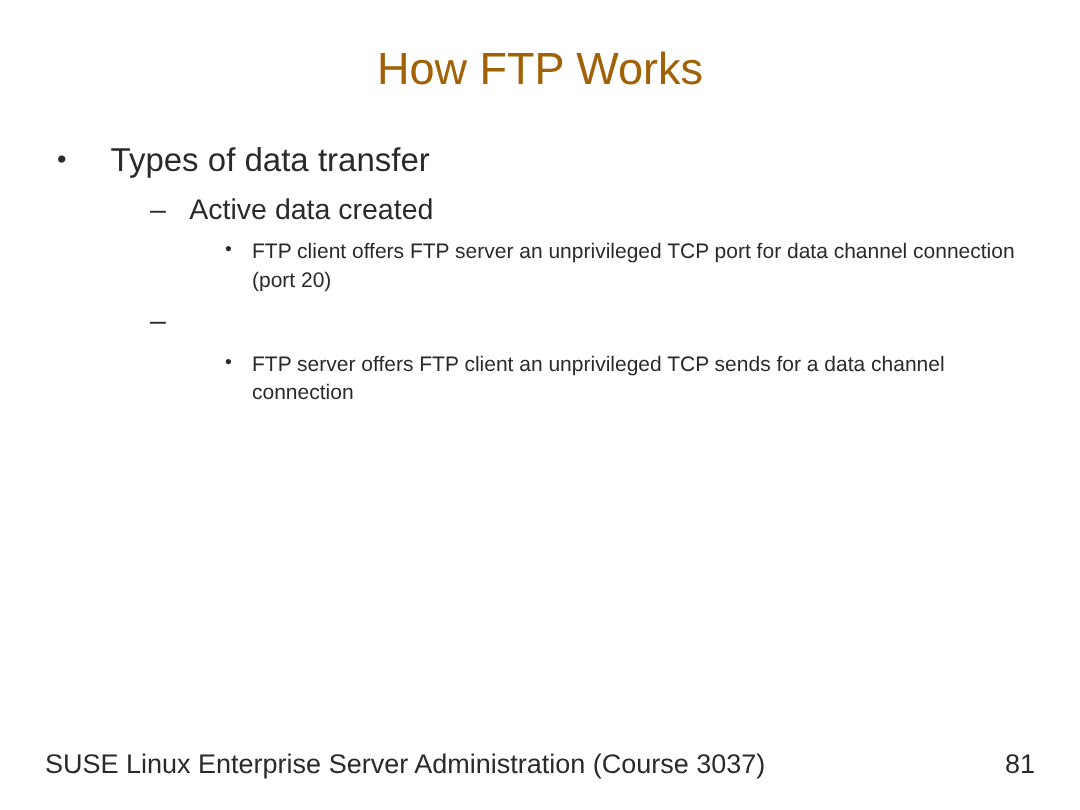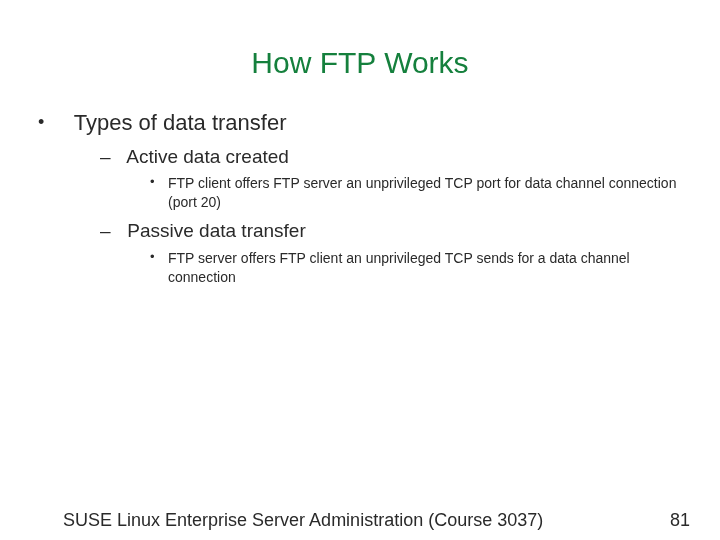--- a/index.html
+++ b/index.html
@@ -9,23 +9,23 @@
     background: #ffffff;
     font-family: Arial, Helvetica, sans-serif;
     color: #2a2a2a;
     position: relative;
     padding: 30px 30px 0 30px;
   }
   .title {
     text-align: center;
     font-size: 30px;
     font-weight: 400;
-    margin-top: 16px;
+    margin-top: 0;
     margin-bottom: 28px;
-    color: #15803d;
+    color: #a16207;
   }
   ul.lvl1 {
     list-style: none;
     padding-left: 8px;
   }
   ul.lvl1 > li {
     font-size: 22px;
     line-height: 1.35;
     margin-bottom: 8px;
     padding-left: 30px;
@@ -72,47 +72,45 @@
   ul.lvl3 > li::before {
     content: "•";
     display: inline-block;
     width: 18px;
     text-indent: 0;
     font-size: 13px;
     vertical-align: 2px;
   }
   .footer {
     position: absolute;
-    bottom: 9px;
+    bottom: 20px;
     left: 30px;
     right: 30px;
     display: flex;
     justify-content: space-between;
     font-size: 18px;
     color: #2a2a2a;
-    margin-left: 33px;
   }
 </style>
 </head>
 <body>
 
 <h1 class="title">How FTP Works</h1>
 
 <ul class="lvl1">
   <li>
     <span>Types of data transfer</span>
     <ul class="lvl2">
       <li>
         <span>Active data created</span>
         <ul class="lvl3">
           <li><span>FTP client offers FTP server an unprivileged TCP port for data channel connection (port 20)</span></li>
         </ul>
       </li>
       <li>
-        <span>Passive data transfer</span>
         <ul class="lvl3">
           <li><span>FTP server offers FTP client an unprivileged TCP sends for a data channel connection</span></li>
         </ul>
       </li>
     </ul>
   </li>
 </ul>
 
 <div class="footer">
   <span>SUSE Linux Enterprise Server Administration (Course 3037)</span>

